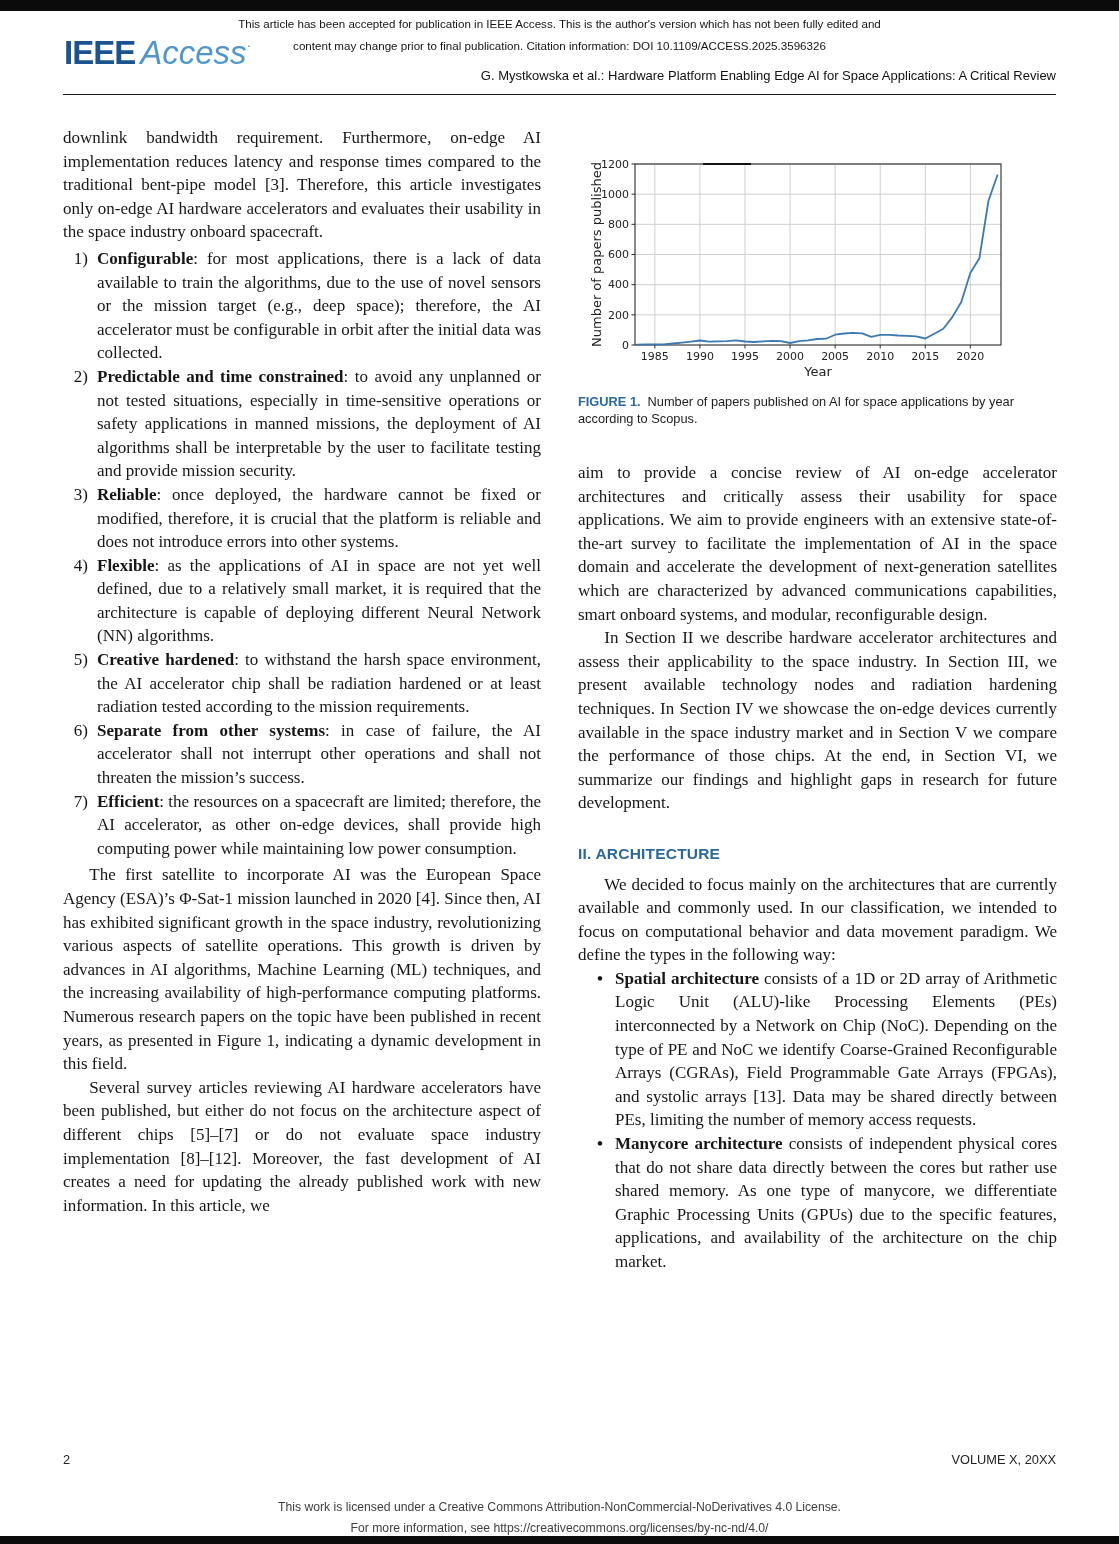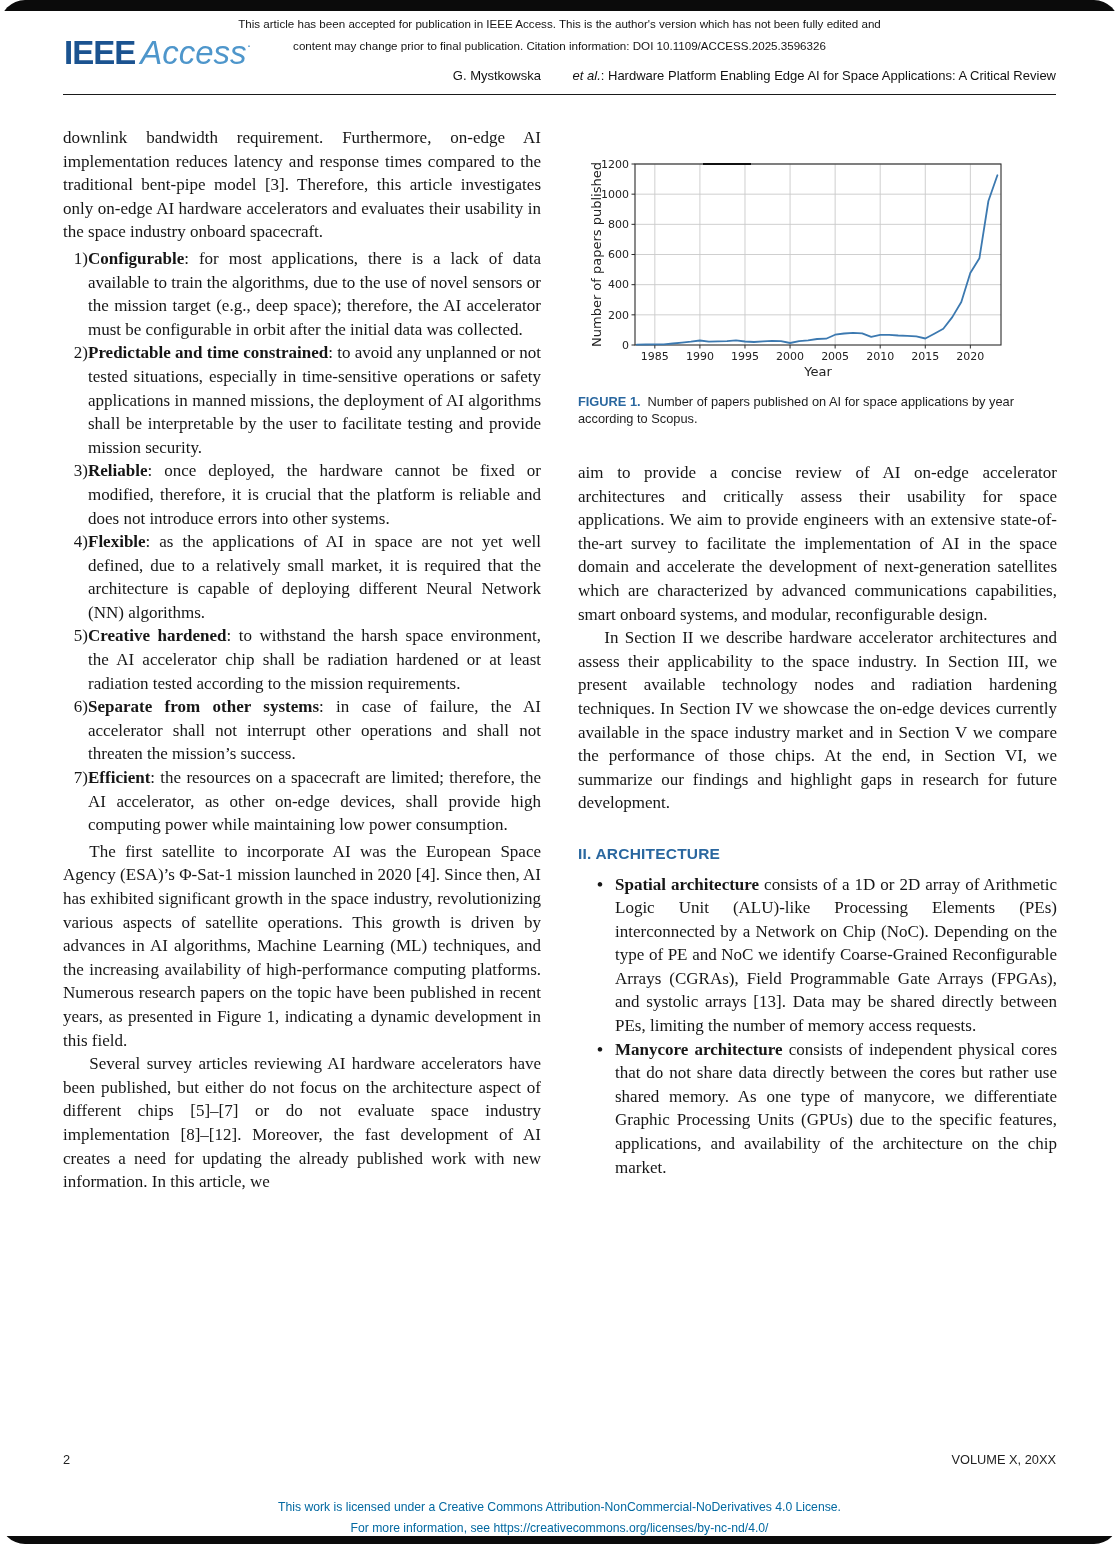--- a/index.html
+++ b/index.html
@@ -1,59 +1,59 @@
 <!DOCTYPE html>
 <html><head>
 <meta charset="utf-8">
 <style>
   html,body{margin:0;padding:0;background:#ffffff;}
   .page{position:relative;width:1119px;height:1544px;background:#ffffff;overflow:hidden;
-        font-family:"Liberation Serif",serif;color:#161616;border-radius:25px;}
+        font-family:"Liberation Serif",serif;color:#161616;}
   .bar{position:absolute;left:0;right:0;background:#0b0b0b;}
   .bar.top{top:0;height:11px;}
   .bar.bottom{bottom:0;height:8px;}
   .notice{position:absolute;left:0;width:100%;text-align:center;
           font-family:"Liberation Sans",sans-serif;font-size:11.6px;color:#141414;}
   .notice.l1{top:17px;}
   .notice.l2{top:39px;}
   .logo{position:absolute;left:64px;top:36px;font-family:"Liberation Sans",sans-serif;line-height:1;}
   .logo .ieee{font-weight:bold;font-size:33px;color:#1b5390;letter-spacing:-1px;}
   .logo .access{font-style:italic;font-size:33px;color:#4e96cb;margin-left:5px;}
   .logo .mark{font-size:15px;color:#4e96cb;vertical-align:14px;}
   .runhead{position:absolute;right:63px;top:68px;font-family:"Liberation Sans",sans-serif;
            font-size:13px;color:#111;}
-  .runhead .it{font-style:italic;margin-left:28px;}
+  .runhead .it{}
   .rule{position:absolute;left:63px;right:63px;top:94px;border-top:1.7px solid #1a1a1a;}
   .col{position:absolute;font-size:17px;line-height:23.6px;text-align:justify;}
   .col.left{left:63px;top:126px;width:478px;}
   .col.right{left:578px;top:148px;width:479px;text-align:justify;}
   .col p{margin:0;}
   .col p.ind{text-indent:1.55em;}
   .numlist{margin:3px 0;}
   .li{display:flex;margin:0;}
   .li .num{flex:none;width:25px;text-align:right;}
-  .li .bdy{flex:1;margin-left:0;text-align:justify;}
+  .li .bdy{flex:1;margin-left:9px;text-align:justify;}
   .bl{display:flex;margin:0;}
   .bl .mark{flex:none;width:16px;margin-left:14px;text-align:center;font-weight:bold;}
   .bl .bdy{flex:1;margin-left:7px;text-align:justify;}
   .figure{margin:0 0 34px 0;}
   .figure svg{display:block;margin-left:10px;}
   .caption{margin-top:7px;font-family:"Liberation Sans",sans-serif;font-size:12.8px;
            line-height:17px;color:#1d1d1d;text-align:left;}
   .caption .figlabel{color:#2a679f;font-weight:bold;margin-right:7px;}
   .sechead{font-family:"Liberation Sans",sans-serif;font-weight:bold;font-size:15.5px;
            color:#2a679f;margin:27px 0 7px 0;text-align:left;letter-spacing:.2px;}
   .tick{font:11px "DejaVu Sans",sans-serif;fill:#222;}
   .axlabel{font:13px "DejaVu Sans",sans-serif;fill:#222;}
   .footline{position:absolute;top:1452px;font-family:"Liberation Sans",sans-serif;
             font-size:12.8px;color:#222;}
   .footline.pg{left:63px;}
   .footline.vol{right:63px;}
   .license{position:absolute;left:0;width:100%;text-align:center;
-           font-family:"Liberation Sans",sans-serif;font-size:12.2px;color:#0369a1;}
+           font-family:"Liberation Sans",sans-serif;font-size:12.2px;color:#404040;}
   .license.l1{top:1500px;}
   .license.l2{top:1521px;}
 </style>
 </head>
 <body>
 
 <div class="page">
   <div class="bar top"></div>
 
   <div class="notice l1">This article has been accepted for publication in IEEE Access. This is the author's version which has not been fully edited and</div>
@@ -163,20 +163,21 @@
       <div class="caption">
         <span class="figlabel">FIGURE 1.</span><span>Number of papers published on AI for space applications by year according to Scopus.</span>
       </div>
     </div>
 
     <p>aim to provide a concise review of AI on-edge accelerator architectures and critically assess their usability for space applications. We aim to provide engineers with an extensive state-of-the-art survey to facilitate the implementation of AI in the space domain and accelerate the development of next-generation satellites which are characterized by advanced communications capabilities, smart onboard systems, and modular, reconfigurable design.</p>
     <p class="ind">In Section II we describe hardware accelerator architectures and assess their applicability to the space industry. In Section III, we present available technology nodes and radiation hardening techniques. In Section IV we showcase the on-edge devices currently available in the space industry market and in Section V we compare the performance of those chips. At the end, in Section VI, we summarize our findings and highlight gaps in research for future development.</p>
 
     <div class="sechead">II.  ARCHITECTURE</div>
 
+    <p class="ind">We decided to focus mainly on the architectures that are currently available and commonly used. In our classification, we intended to focus on computational behavior and data movement paradigm. We define the types in the following way:</p>
 
     <div>
       <div class="bl">
         <span class="mark">•</span>
         <div class="bdy"><b>Spatial architecture</b><span> consists of a 1D or 2D array of Arithmetic Logic Unit (ALU)-like Processing Elements (PEs) interconnected by a Network on Chip (NoC). Depending on the type of PE and NoC we identify Coarse-Grained Reconfigurable Arrays (CGRAs), Field Programmable Gate Arrays (FPGAs), and systolic arrays [13]. Data may be shared directly between PEs, limiting the number of memory access requests.</span></div>
       </div>
       <div class="bl">
         <span class="mark">•</span>
         <div class="bdy"><b>Manycore architecture</b><span> consists of independent physical cores that do not share data directly between the cores but rather use shared memory. As one type of manycore, we differentiate Graphic Processing Units (GPUs) due to the specific features, applications, and availability of the architecture on the chip market.</span></div>
       </div>

